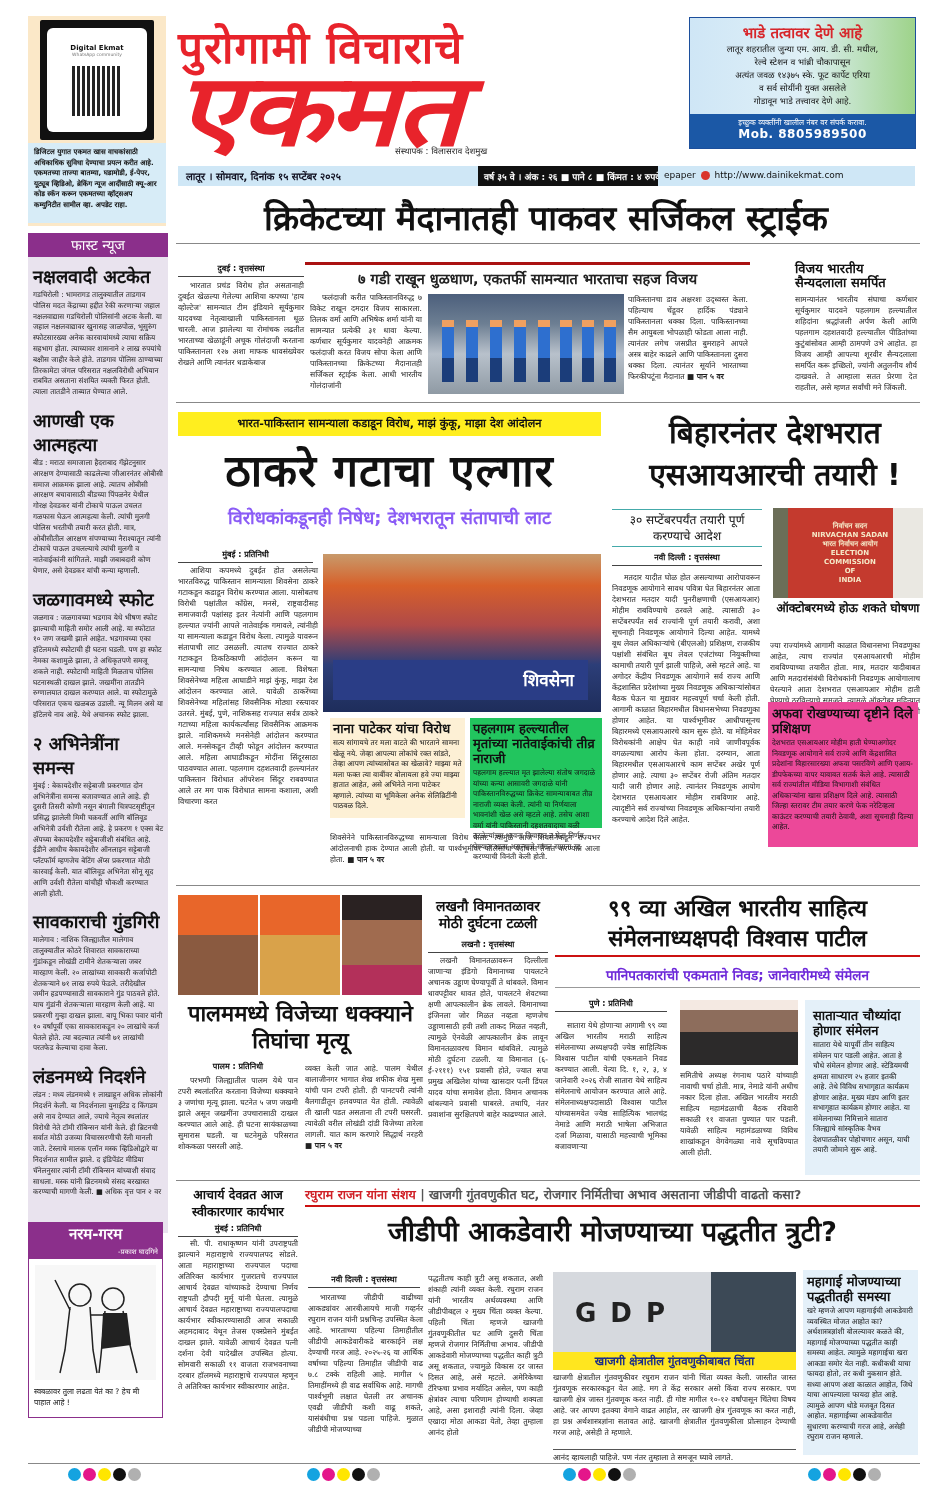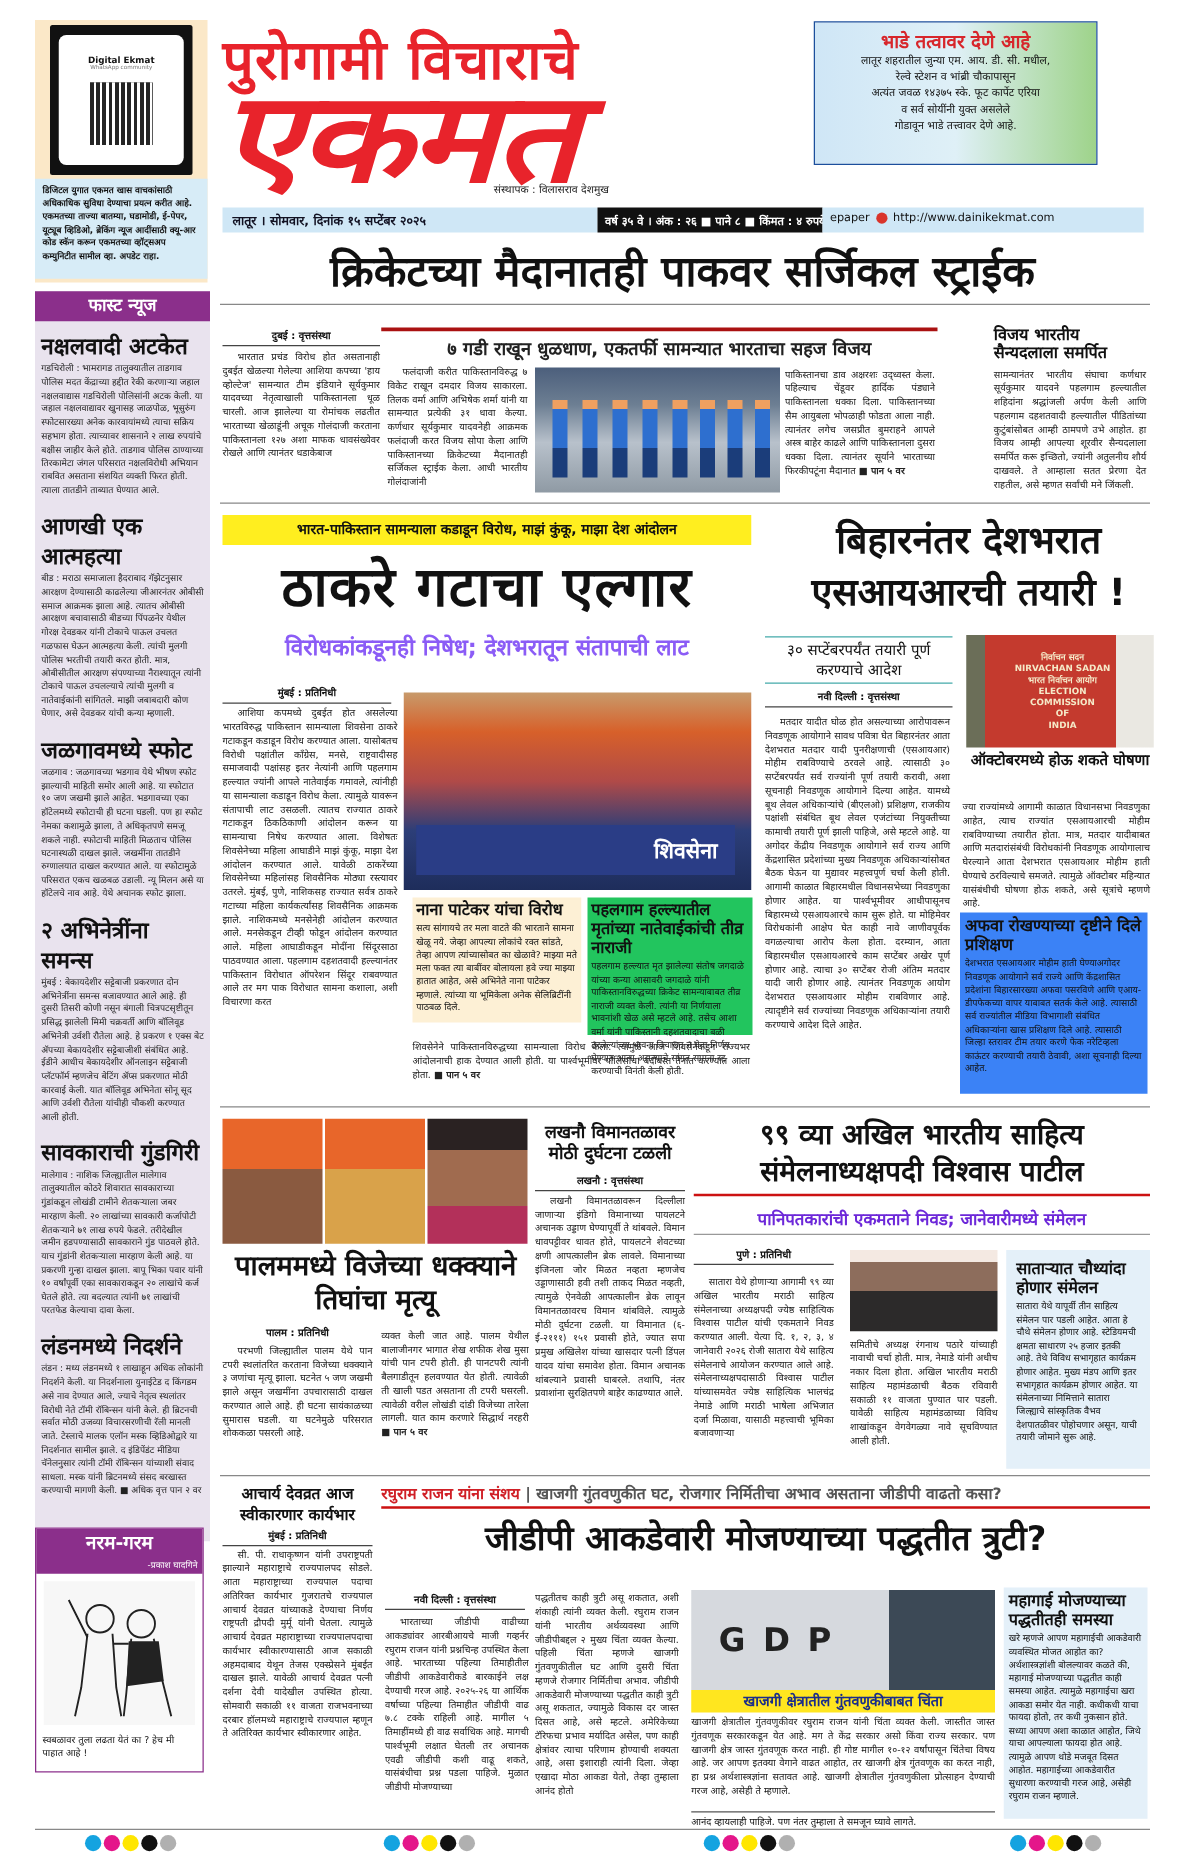--- a/index.html
+++ b/index.html
@@ -17,31 +17,31 @@
 #qr-code{left:72px;top:66px;width:50px;height:50px;background:
 repeating-linear-gradient(90deg,#000 0 3px,#fff 3px 5px),#000;opacity:.85}
 #qr-desc{left:28px;top:143px;width:138px;height:80px;background:#d7ecf7;font-size:7px;line-height:10.5px;padding:4px 6px;font-weight:bold}
 #tagline{left:178px;top:16px;font-size:44px;color:#e8232b;font-weight:bold;letter-spacing:1px}
 #logo{left:176px;top:60px;font-size:100px;color:#e8232b;font-weight:bold;font-style:italic;line-height:1;letter-spacing:-2px;transform:scaleX(1.18);transform-origin:left}
 #founder{left:395px;top:145px;font-size:8.5px;color:#222}
 #date-bar{left:178px;top:166px;width:300px;height:20px;background:#cfe7f6;font-size:10px;font-weight:bold;padding:3px 8px;color:#112}
 #meta-bar{left:478px;top:166px;width:180px;height:20px;background:#111;color:#fff;font-size:9px;font-weight:bold;padding:4px 6px;white-space:nowrap}
 #epaper-bar{left:658px;top:166px;width:257px;height:20px;background:#cfe7f6;font-size:9px;padding:4px 6px;}
 #epaper-bar .dot{display:inline-block;width:9px;height:9px;border-radius:50%;background:#d9342b;margin:0 2px;vertical-align:middle}
-#ad{left:651px;top:17px;width:227px;height:115px;border:1px solid #1c4f9c;background:linear-gradient(90deg,#cfe6f6 0%,#dff0f7 50%,#9ed38a 100%)}
+#ad{left:689px;top:17px;width:227px;height:132px;border:1px solid #1c4f9c;background:linear-gradient(90deg,#cfe6f6 0%,#dff0f7 50%,#9ed38a 100%)}
 #ad-title{font-size:15px;color:#d7262b;font-weight:bold;text-align:center;margin-top:4px}
 #ad-body{font-size:8.6px;line-height:13px;text-align:center;color:#111;margin-top:1px}
 #ad-foot{position:absolute;left:0;bottom:0;width:100%;height:34px;background:#1b58a6;color:#fff;text-align:center}
 #ad-foot .s{font-size:7.5px;padding-top:3px}
 #ad-foot .m{font-size:12px;font-weight:bold;letter-spacing:.5px}
 
 #main-head{left:176px;top:196px;width:740px;font-size:34px;font-weight:bold;text-align:center;white-space:nowrap;line-height:44px}
 
 #fast{left:28px;top:233px;width:140px;height:1000px;background:#e9e3ee}
-#fast-title{background:#8b2f8b;color:#fff;text-align:center;font-size:14px;font-weight:bold;height:24px;line-height:24px}
+#fast-title{background:#8b2f8b;color:#fff;text-align:center;font-size:14px;font-weight:normal;height:24px;line-height:24px}
 .fn{padding:3px 5px}
 .fn h3{font-size:18px;font-weight:bold;margin:4px 0 2px}
 .fn div{font-size:7.2px;line-height:10.8px;color:#222}
 
 #crk-dl{left:178px;top:262px;width:126px}
 #crk-c1{left:178px;top:280px;width:126px}
 #crk-sub{left:305px;top:262px;width:445px;border-top:3px solid #a11;padding-top:3px;font-size:14.5px;font-weight:bold;text-align:center;color:#222}
 #crk-c2{left:310px;top:292px;width:112px}
 #crk-img{left:428px;top:294px;width:196px;height:100px;background:linear-gradient(180deg,#4c5f7c 0%,#6d7f93 30%,#b8c1cb 60%,#8f9aa4 100%)}
 #crk-c4{left:628px;top:294px;width:120px}
@@ -62,21 +62,21 @@
 #thk-c3{left:330px;top:822px;width:270px}
 
 #bihar{left:610px;top:412px;width:330px;font-size:30px;font-weight:bold;text-align:center;line-height:42px}
 #bihar-kick{left:612px;top:509px;width:150px;border-top:1px solid #4aa;border-bottom:1px solid #4aa;font-size:12px;text-align:center;line-height:16px;padding:2px 0}
 #bihar-dl{left:612px;top:551px;width:150px}
 #bihar-c1{left:612px;top:572px;width:148px}
 #eci-img{left:773px;top:508px;width:150px;height:90px;background:linear-gradient(90deg,#6b6e58 0 10%,#c43a2e 10% 80%,#eae8e2 80%)}
 #eci-img .t{position:absolute;left:32px;top:14px;width:90px;color:#f5e9c8;font-size:7px;text-align:center;line-height:9px;font-weight:bold}
 #eci-cap{left:773px;top:600px;width:150px;font-size:12px;text-align:center;line-height:16px;font-weight:bold}
 #bihar-c2{left:770px;top:640px;width:150px}
-#afwa{left:768px;top:730px;width:150px;height:145px;background:#3b82f6;padding:4px}
+#afwa{left:768px;top:702px;width:150px;height:145px;background:#ec4899;padding:4px}
 
 #faces{left:178px;top:895px;width:245px;height:100px}
 .face{position:absolute;top:0;width:80px;height:100px}
 #palam{left:178px;top:1000px;width:245px;font-size:22px;font-weight:bold;text-align:center;line-height:27px}
 #palam-dl{left:178px;top:1060px;width:120px}
 #palam-c1{left:178px;top:1075px;width:125px}
 #palam-c2{left:305px;top:1063px;width:118px}
 #luck-h{left:428px;top:898px;width:120px;font-size:14px;font-weight:bold;text-align:center;line-height:17px}
 #luck-dl{left:428px;top:938px;width:120px}
 #luck-c{left:428px;top:955px;width:120px}
@@ -139,20 +139,24 @@
 
 <div class="abs" id="ad">
   <div id="ad-title">भाडे तत्वावर देणे आहे</div>
   <div id="ad-body">
     <div>लातूर शहरातील जुन्या एम. आय. डी. सी. मधील,</div>
     <div>रेल्वे स्टेशन व भांब्री चौकापासून</div>
     <div>अत्यंत जवळ १४३७५ स्के. फूट कार्पेट एरिया</div>
     <div>व सर्व सोयींनी युक्त असलेले</div>
     <div>गोडावून भाडे तत्त्वावर देणे आहे.</div>
   </div>
+  <div id="ad-foot">
+    <div class="s">इच्छुक व्यक्तींनी खालील नंबर वर संपर्क करावा.</div>
+    <div class="m">Mob. 8805989500</div>
+  </div>
 </div>
 
 <div class="abs" id="main-head">क्रिकेटच्या मैदानातही पाकवर सर्जिकल स्ट्राईक</div>
 <div class="rule" style="left:176px;top:243px;width:744px"></div>
 
 <div class="abs" id="fast">
   <div id="fast-title">फास्ट न्यूज</div>
   <div class="fn">
       <h3>नक्षलवादी अटकेत</h3>
       <div>गडचिरोली : भामरागड तालुक्यातील ताडगाव पोलिस मदत केंद्राच्या हद्दीत रेकी करणाऱ्या जहाल नक्षलवाद्यास गडचिरोली पोलिसांनी अटक केली. या जहाल नक्षलवाद्यावर खुनासह जाळपोळ, भूसुरुंग स्फोटसारख्या अनेक कारवायांमध्ये त्याचा सक्रिय सहभाग होता. त्याच्यावर शासनाने २ लाख रुपयांचे बक्षीस जाहीर केले होते. ताडगाव पोलिस ठाण्याच्या तिरकामेटा जंगल परिसरात नक्षलविरोधी अभियान राबवित असताना संशयित व्यक्ती फिरत होती. त्याला तातडीने ताब्यात घेण्यात आले.</div>

